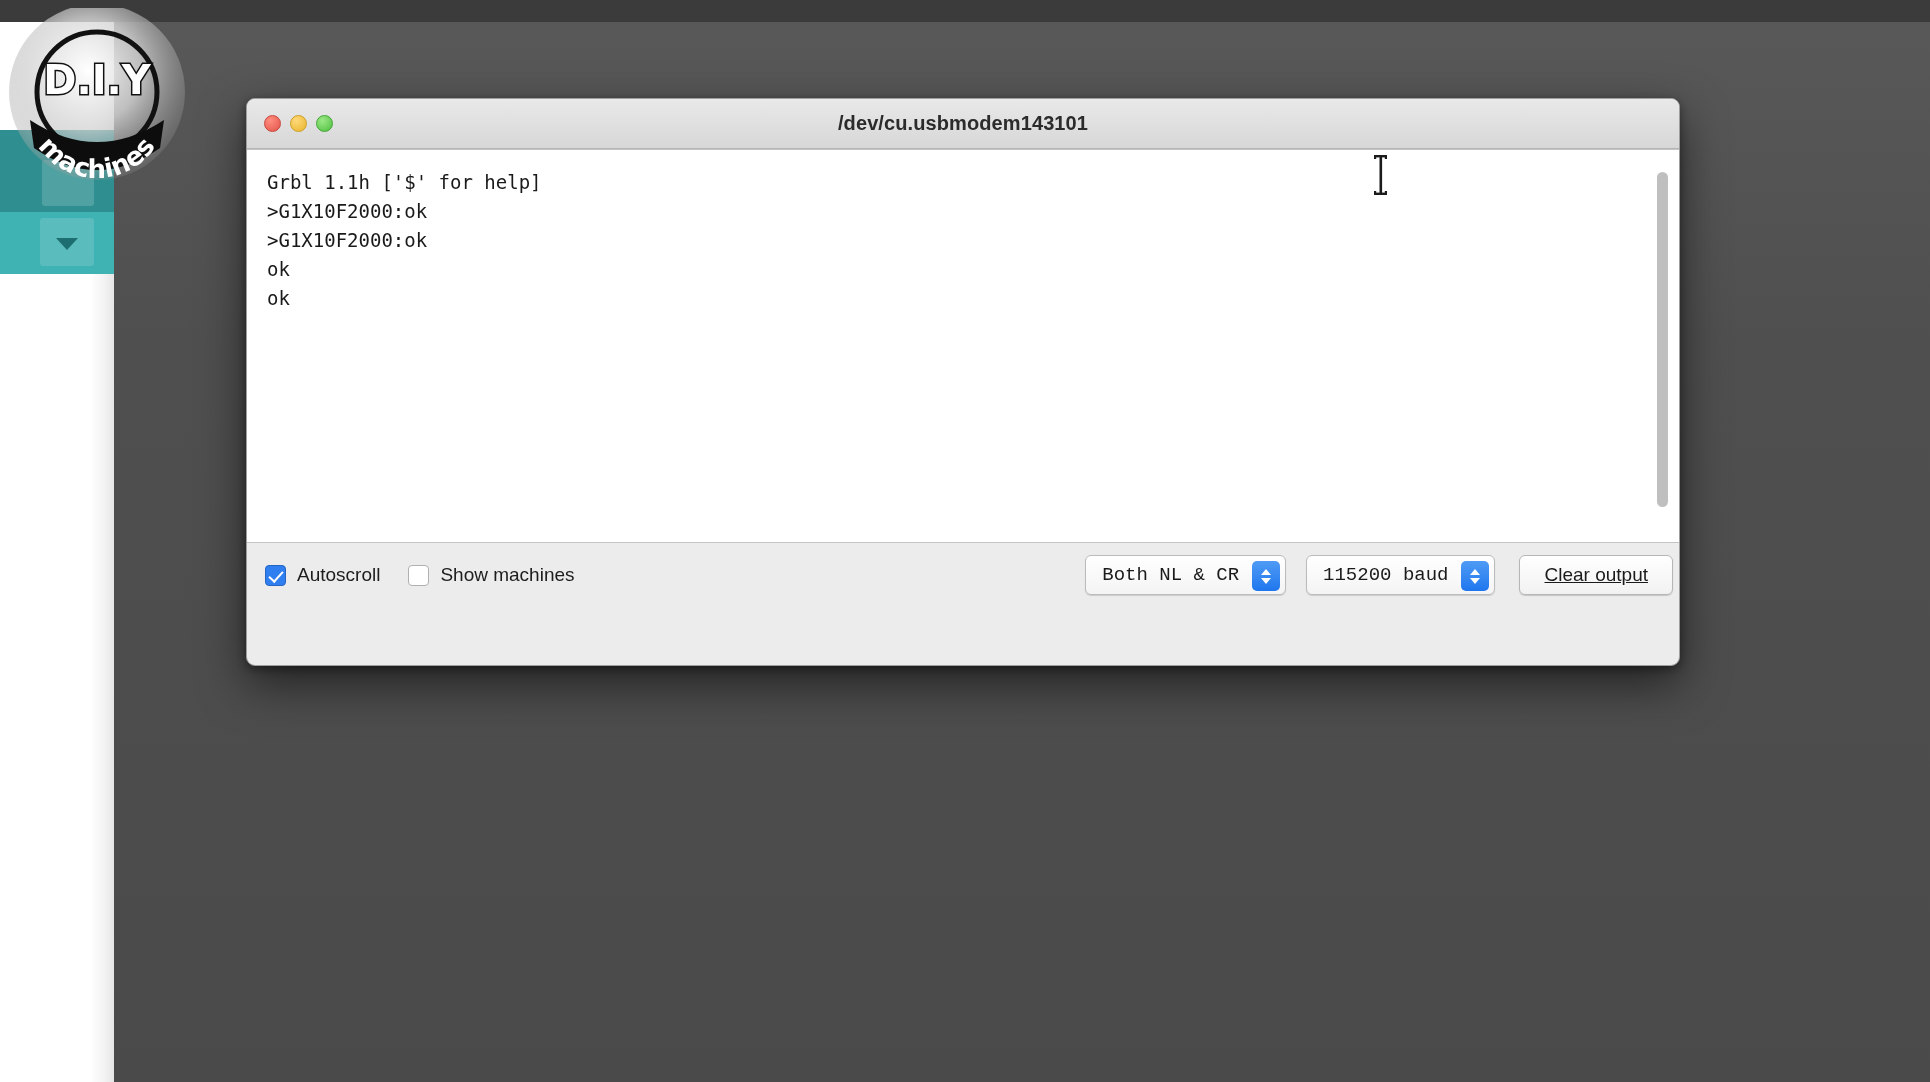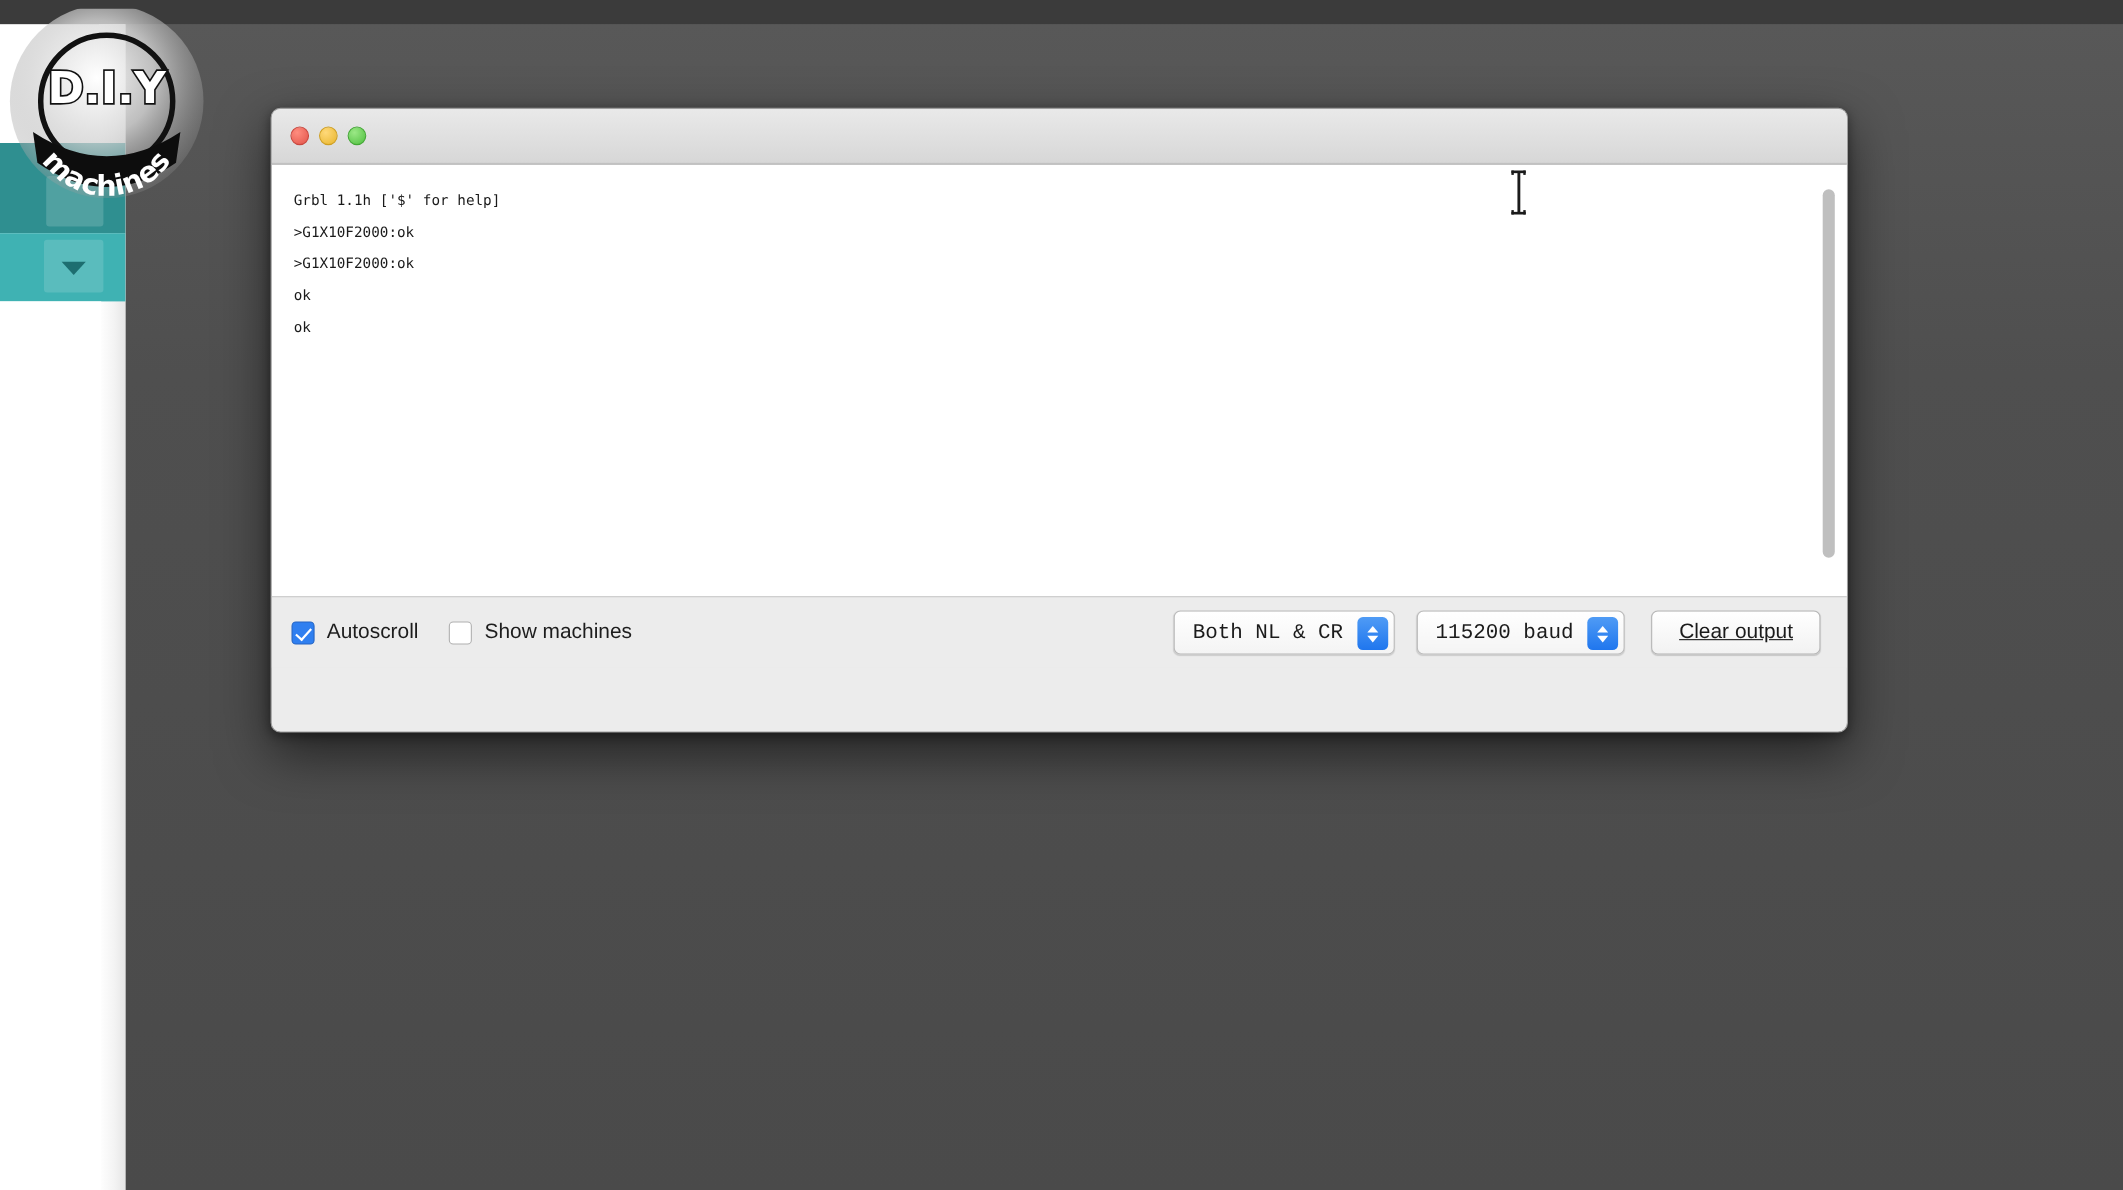--- a/index.html
+++ b/index.html
@@ -147,21 +147,21 @@
     position: relative;
     height: 394px;
     background: #fff;
     border-top: 1px solid #c4c4c4;
     border-bottom: 1px solid #c4c4c4;
     overflow: hidden;
   }
   .output-text {
     padding: 18px 20px 0 20px;
     font-family: "DejaVu Sans Mono", monospace;
-    font-size: 13px;
+    font-size: 19px;
     line-height: 29px;
     color: #1a1a1a;
     white-space: pre;
   }
   .scrollbar-track {
     position: absolute; right: 4px; top: 6px;
     width: 16px; bottom: 6px;
     background: transparent;
   }
   .scrollbar-thumb {
@@ -169,21 +169,21 @@
     width: 11px; height: 335px;
     background: #bfbfbf;
     border-radius: 6px;
   }
 
   
   .bottombar {
     height: 64px;
     background: #ececec;
     display: flex; align-items: center;
-    padding: 0 24px 0 18px;
+    padding: 0 6px 0 18px;
   }
   .chk-group { display: flex; align-items: center; gap: 11px; margin-right: 28px; }
   .chk {
     width: 21px; height: 21px; border-radius: 4px;
     border: 1px solid #b0b0b0;
     background: #fff;
     position: relative;
     flex: none;
   }
   .chk.on {
@@ -280,20 +280,21 @@
   </div>
 
   <div class="window">
 
     <div class="titlebar">
       <div class="lights">
         <div class="light red"></div>
         <div class="light yellow"></div>
         <div class="light green"></div>
       </div>
+      <div class="win-title">/dev/cu.usbmodem143101</div>
     </div>
 
 
     <div class="output-wrap">
       <div class="output-text">Grbl 1.1h ['$' for help]
 &gt;G1X10F2000:ok
 &gt;G1X10F2000:ok
 ok
 ok</div>
       <div class="scrollbar-track">

